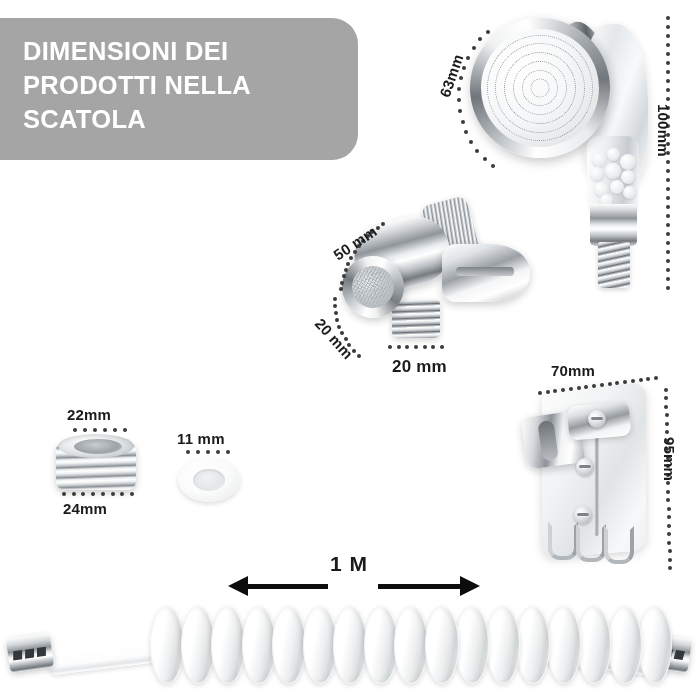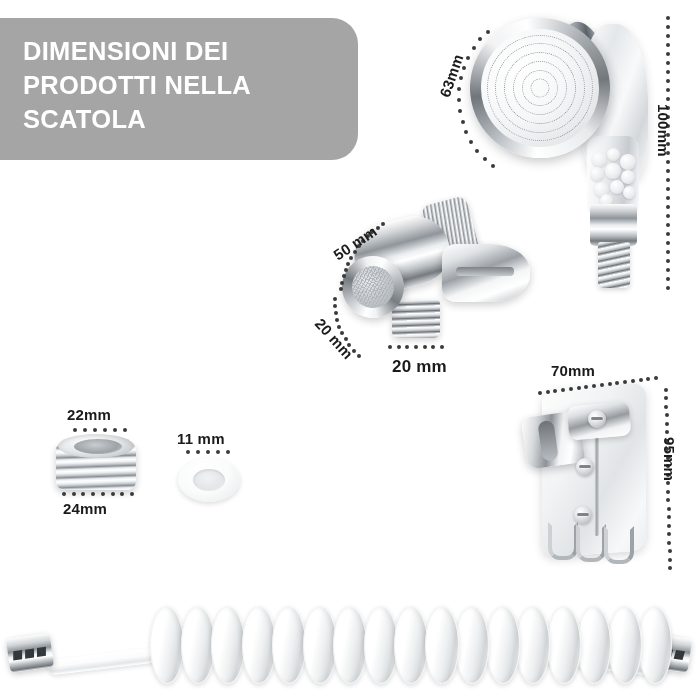--- a/index.html
+++ b/index.html
@@ -532,20 +532,27 @@
       <i style="left: 666.857px; top: 515.143px;"></i>
       <i style="left: 667.048px; top: 523.619px;"></i>
       <i style="left: 667.238px; top: 532.095px;"></i>
       <i style="left: 667.429px; top: 540.571px;"></i>
       <i style="left: 667.619px; top: 549.048px;"></i>
       <i style="left: 667.81px; top: 557.524px;"></i>
       <i style="left: 668px; top: 566px;"></i>
     </div>
   <div class="dim" id="lbl-95" style="left:678px;top:437px;transform:rotate(90deg);transform-origin:left top;">95mm</div>
 
+  <div id="mlabel">
+    <div class="dim xl" style="left:330px;top:0px;">1 M</div>
+    <div class="arrow-head left" style="left:228px;"></div>
+    <div class="arrow-line" style="left:246px;width:82px;"></div>
+    <div class="arrow-line" style="left:378px;width:82px;"></div>
+    <div class="arrow-head right" style="left:460px;"></div>
+  </div>
 
   <div id="hose">
     <div class="hose-tail" style="left:48px;top:52px;width:140px;transform:rotate(-7deg);"></div>
     <div class="hose-tail" style="left:510px;top:52px;width:140px;transform:rotate(7deg);"></div>
     <div id="coils">
         <div class="coil" style="left: 150px; z-index: 0;"></div>
         <div class="coil" style="left: 180.5px; z-index: 1;"></div>
         <div class="coil" style="left: 211px; z-index: 2;"></div>
         <div class="coil" style="left: 241.5px; z-index: 3;"></div>
         <div class="coil" style="left: 272px; z-index: 4;"></div>

